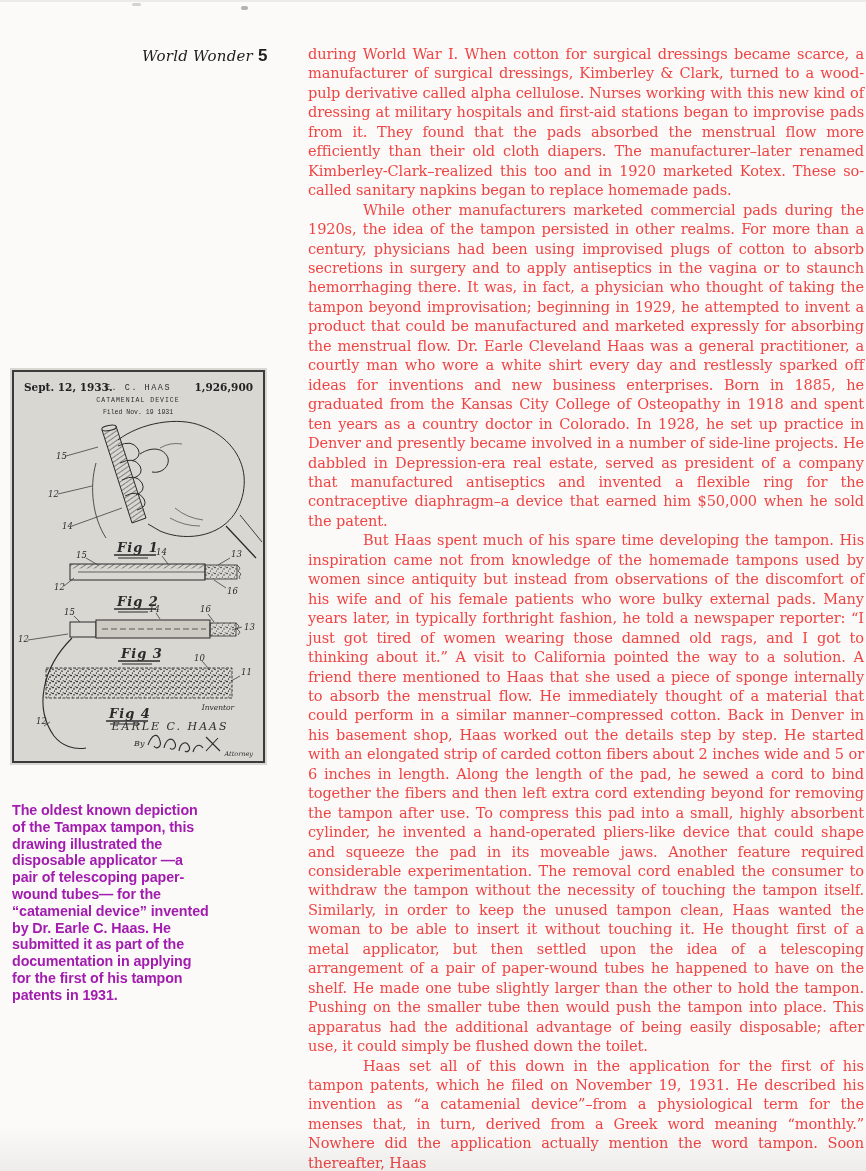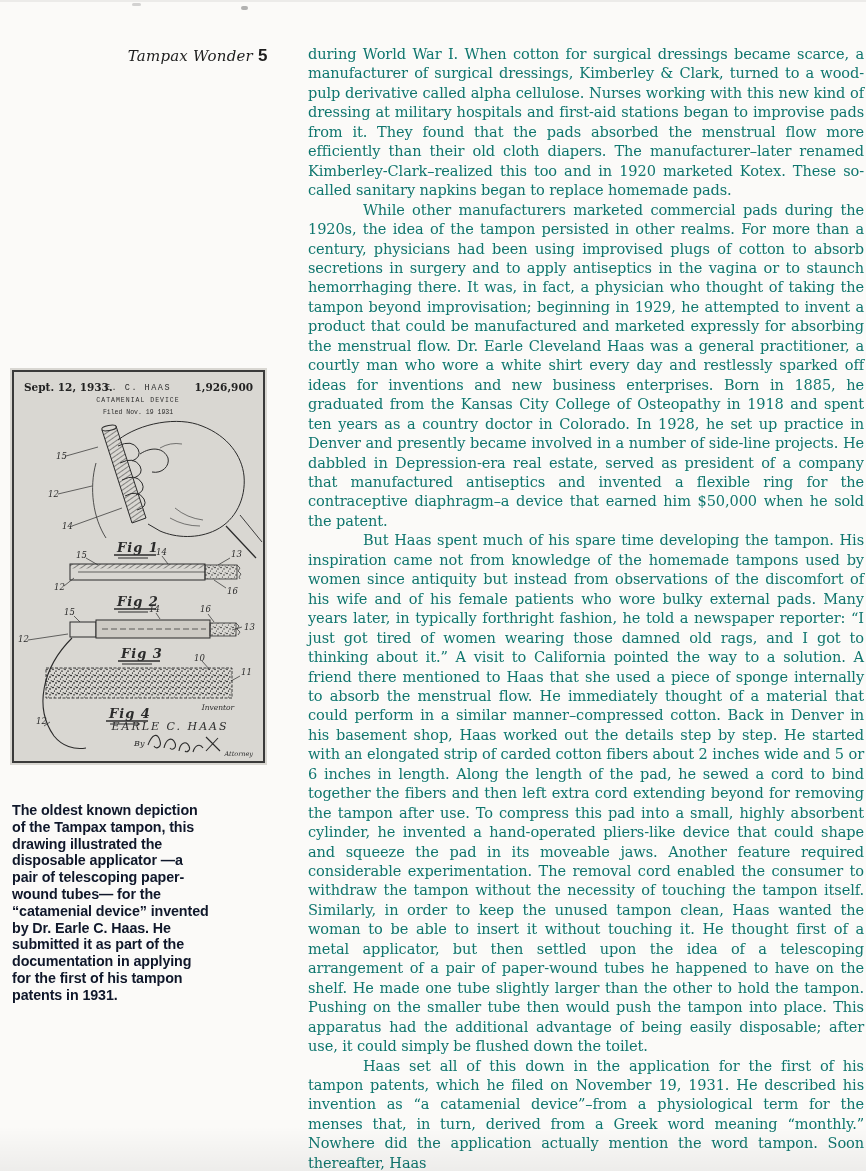--- a/index.html
+++ b/index.html
@@ -19,56 +19,56 @@
     position:absolute;left:110px;top:46px;width:158px;text-align:right;
     white-space:nowrap;
   }
   .running-head .book-title{font-style:italic;font-size:15px;letter-spacing:.2px;}
   .running-head .folio{font-family:"Liberation Sans",sans-serif;font-weight:700;font-size:17px;letter-spacing:.5px;}
 
   
   .body-column{
     position:absolute;left:308px;top:44px;width:556px;
     font-size:14.55px;line-height:19.45px;text-align:justify;
-    letter-spacing:-0.1px;color:#0f766e;
+    letter-spacing:-0.1px;color:#ef4444;
   }
   .body-column p{margin:0;}
   .body-column p.indented{text-indent:55px;}
 
   
   .patent-figure{
     position:absolute;left:10px;top:368px;width:257px;height:349px;
   }
   .patent-figure svg{display:block;}
 
   
   .figure-caption{
     position:absolute;left:12px;top:802px;width:200px;
     font-family:"Liberation Sans",sans-serif;font-weight:700;
-    font-size:14.3px;line-height:16.8px;color:#0f172a;letter-spacing:-0.1px;
+    font-size:14.3px;line-height:16.8px;color:#a21caf;letter-spacing:-0.1px;
   }
 
   text{user-select:none;}
   .pt-mono{font-family:"Liberation Mono",monospace;fill:#2b2b2b;}
   .pt-serif-b{font-family:"DejaVu Serif",serif;font-weight:700;fill:#222;}
   .pt-num{font-family:"DejaVu Serif",serif;font-style:italic;font-size:8.5px;fill:#2b2b2b;}
   .pt-fig{font-family:"DejaVu Serif",serif;font-style:italic;font-weight:700;font-size:13px;fill:#2b2b2b;letter-spacing:1px;}
   .pt-script{font-family:"DejaVu Serif",serif;font-style:italic;fill:#2b2b2b;}
 </style>
 </head>
 <body>
 
 <div class="page">
 
   <div class="top-edge"></div>
   <div class="speck" style="left:241px;top:6px;width:7px;height:4px;opacity:.55;"></div>
   <div class="speck" style="left:132px;top:3px;width:9px;height:3px;opacity:.3;"></div>
 
   <div class="running-head">
-    <span class="book-title">Tampax Wonder</span>
+    <span class="book-title">World Wonder</span>
     <span class="folio">5</span>
   </div>
 
   <div class="body-column">
     <p>during World War I. When cotton for surgical dressings became scarce, a manufacturer of surgical dressings, Kimberley &amp; Clark, turned to a wood-pulp derivative called alpha cellulose. Nurses working with this new kind of dressing at military hospitals and first-aid stations began to improvise pads from it. They found that the pads absorbed the menstrual flow more efficiently than their old cloth diapers. The manufacturer–later renamed Kimberley-Clark–realized this too and in 1920 marketed Kotex. These so-called sanitary napkins began to replace homemade pads.</p>
     <p class="indented">While other manufacturers marketed commercial pads during the 1920s, the idea of the tampon persisted in other realms. For more than a century, physicians had been using improvised plugs of cotton to absorb secretions in surgery and to apply antiseptics in the vagina or to staunch hemorrhaging there. It was, in fact, a physician who thought of taking the tampon beyond improvisation; beginning in 1929, he attempted to invent a product that could be manufactured and marketed expressly for absorbing the menstrual flow. Dr. Earle Cleveland Haas was a general practitioner, a courtly man who wore a white shirt every day and restlessly sparked off ideas for inventions and new business enterprises. Born in 1885, he graduated from the Kansas City College of Osteopathy in 1918 and spent ten years as a country doctor in Colorado. In 1928, he set up practice in Denver and presently became involved in a number of side-line projects. He dabbled in Depression-era real estate, served as president of a company that manufactured antiseptics and invented a flexible ring for the contraceptive diaphragm–a device that earned him $50,000 when he sold the patent.</p>
     <p class="indented">But Haas spent much of his spare time developing the tampon. His inspiration came not from knowledge of the homemade tampons used by women since antiquity but instead from observations of the discomfort of his wife and of his female patients who wore bulky external pads. Many years later, in typically forthright fashion, he told a newspaper reporter: “I just got tired of women wearing those damned old rags, and I got to thinking about it.” A visit to California pointed the way to a solution. A friend there mentioned to Haas that she used a piece of sponge internally to absorb the menstrual flow. He immediately thought of a material that could perform in a similar manner–compressed cotton. Back in Denver in his basement shop, Haas worked out the details step by step. He started with an elongated strip of carded cotton fibers about 2 inches wide and 5 or 6 inches in length. Along the length of the pad, he sewed a cord to bind together the fibers and then left extra cord extending beyond for removing the tampon after use. To compress this pad into a small, highly absorbent cylinder, he invented a hand-operated pliers-like device that could shape and squeeze the pad in its moveable jaws. Another feature required considerable experimentation. The removal cord enabled the consumer to withdraw the tampon without the necessity of touching the tampon itself. Similarly, in order to keep the unused tampon clean, Haas wanted the woman to be able to insert it without touching it. He thought first of a metal applicator, but then settled upon the idea of a telescoping arrangement of a pair of paper-wound tubes he happened to have on the shelf. He made one tube slightly larger than the other to hold the tampon. Pushing on the smaller tube then would push the tampon into place. This apparatus had the additional advantage of being easily disposable; after use, it could simply be flushed down the toilet.</p>
     <p class="indented">Haas set all of this down in the application for the first of his tampon patents, which he filed on November 19, 1931. He described his invention as “a catamenial device”–from a physiological term for the menses that, in turn, derived from a Greek word meaning “monthly.” Nowhere did the application actually mention the word tampon. Soon thereafter, Haas</p>
   </div>
 

